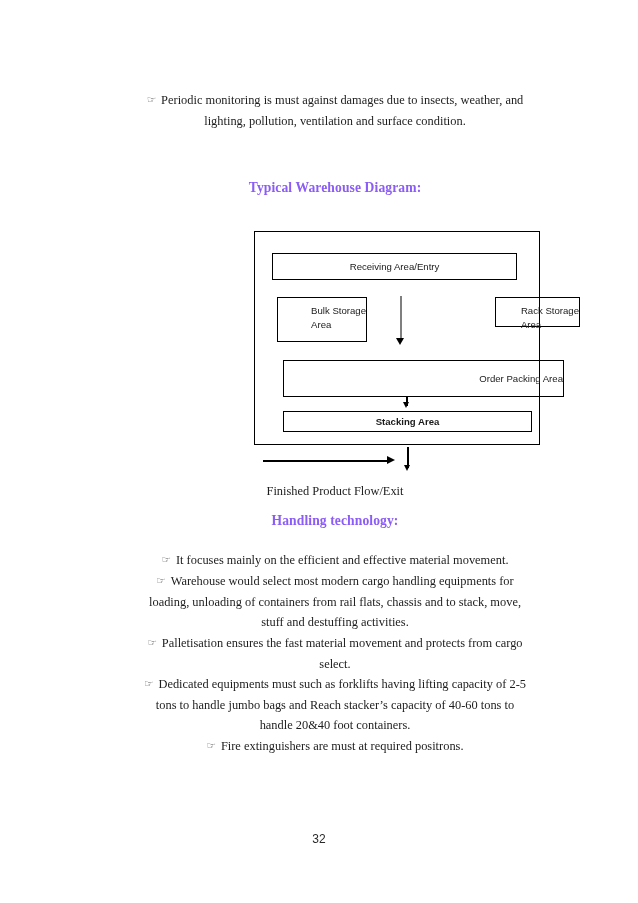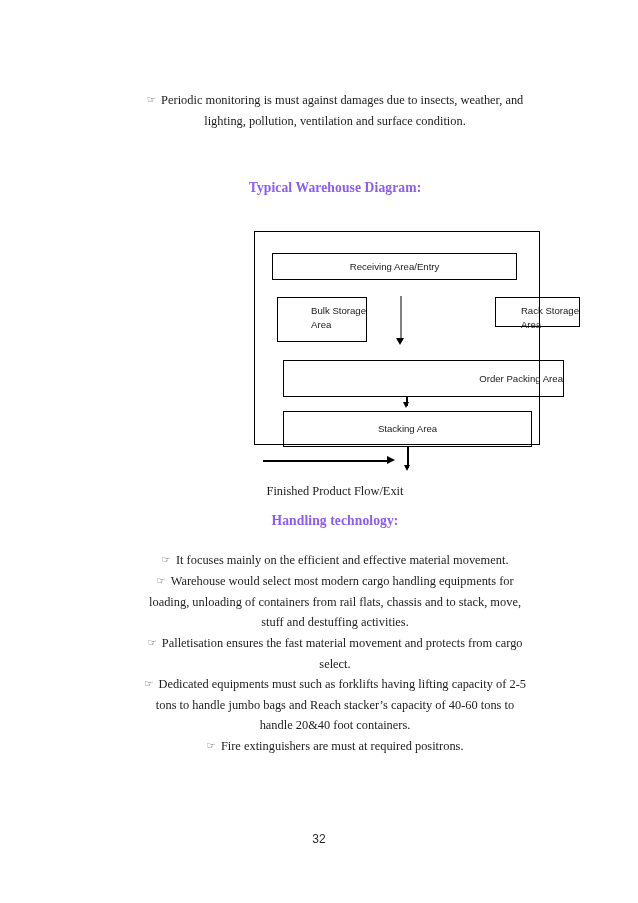--- a/index.html
+++ b/index.html
@@ -77,21 +77,21 @@
     align-items: flex-start;
     justify-content: flex-end;
     padding: 6px 0 0 8px;
   }
   .dbox .inner { display: block; }
 
   #box-receiving { left: 272px; top: 253px;  width: 245px; height: 27px; }
   #box-bulk      { left: 277px; top: 297px;  width: 90px;  height: 45px; }
   #box-rack      { left: 447px; top: 297px;  width: 85px;  height: 30px; margin-left: 48px; }
   #box-order     { left: 283px; top: 360px;  width: 281px; height: 37px; justify-content: flex-end; }
-  #box-stacking  { left: 283px; top: 411px;  width: 249px; height: 36px; }
+  #box-stacking  { left: 283px; top: 411px;  width: 249px; height: 21px; font-weight: bold; }
 
   
   .arrow-shaft-v {
     position: absolute;
     width: 2px;
     background: #7f7f7f;
   }
   .arrow-shaft-v.black { background: #000; width: 1.6px; }
   .arrow-head-down {
     position: absolute;

